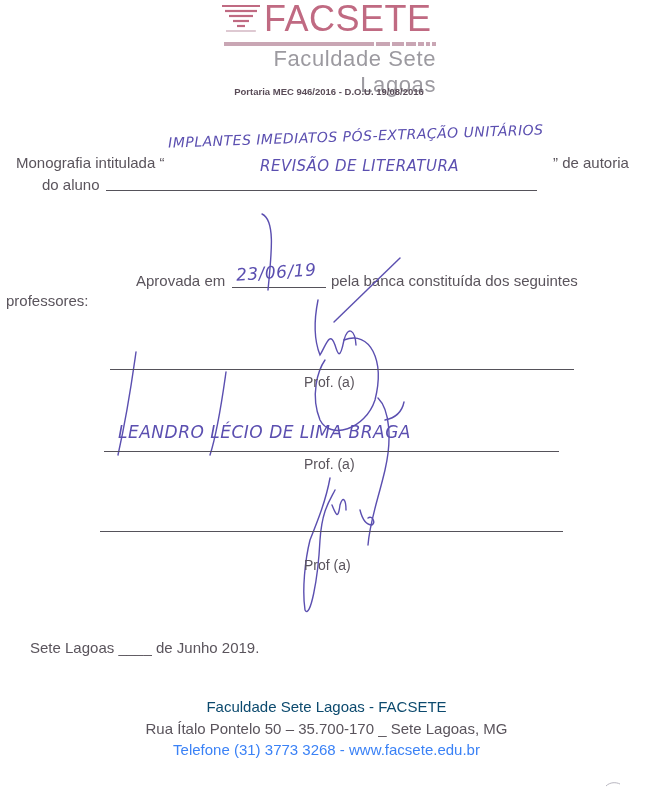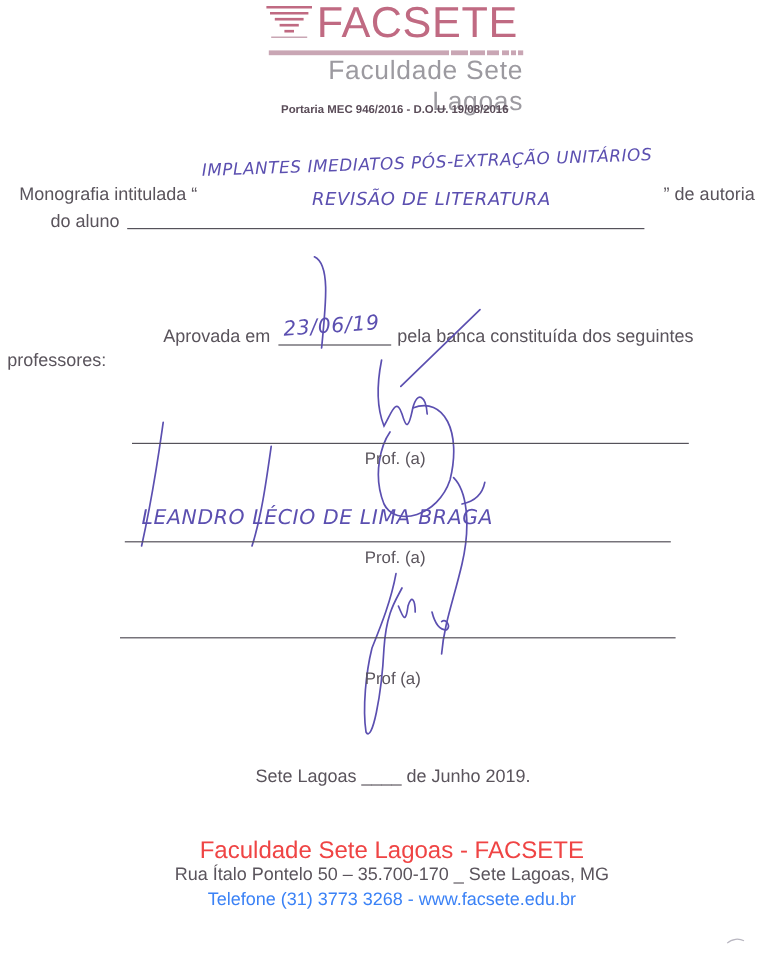--- a/index.html
+++ b/index.html
@@ -98,21 +98,21 @@
 <div class="line" style="left:110px; top:369px; width:464px;"></div>
 <div class="abs body-text" style="left:304px; top:374px; font-size:14px;">Prof. (a)</div>
 
 <div class="hand" style="left:118px; top:422px; font-size:17px;">LEANDRO LÉCIO DE LIMA BRAGA</div>
 <div class="line" style="left:104px; top:451px; width:455px;"></div>
 <div class="abs body-text" style="left:304px; top:456px; font-size:14px;">Prof. (a)</div>
 
 <div class="line" style="left:100px; top:531px; width:463px;"></div>
 <div class="abs body-text" style="left:304px; top:538px; font-size:14px;margin-top:19px;">Prof (a)</div>
 
-<div class="abs body-text" style="left:0; width:641px; top:639px; text-align:center; padding-left:14px; box-sizing:border-box;">Sete Lagoas ____ de Junho 2019.</div>
+<div class="abs body-text" style="left:0; width:641px; top:639px; text-align:left; padding-left:30px; box-sizing:border-box;">Sete Lagoas ____ de Junho 2019.</div>
 
-<div class="abs center" style="left:0; width:653px; top:698px; font-size:20px; color:#ef4444;">Faculdade Sete Lagoas - FACSETE</div>
+<div class="abs center" style="left:0; width:653px; top:698px; font-size:15px; color:#0c4a6e;">Faculdade Sete Lagoas - FACSETE</div>
 <div class="abs center" style="left:0; width:653px; top:720px; font-size:15px; color:#5a545c;">Rua Ítalo Pontelo 50 – 35.700-170 _ Sete Lagoas, MG</div>
 <div class="abs center" style="left:0; width:653px; top:741px; font-size:15px; color:#3b82f6;">Telefone (31) 3773 3268 - www.facsete.edu.br</div>
 
 <svg class="abs" style="left:604px; top:780px;" width="20" height="10">
   <path d="M2 6 C6 2 12 2 16 4" stroke="#b8b6c0" stroke-width="1" fill="none"></path>
 </svg>
 
 </body></html>

